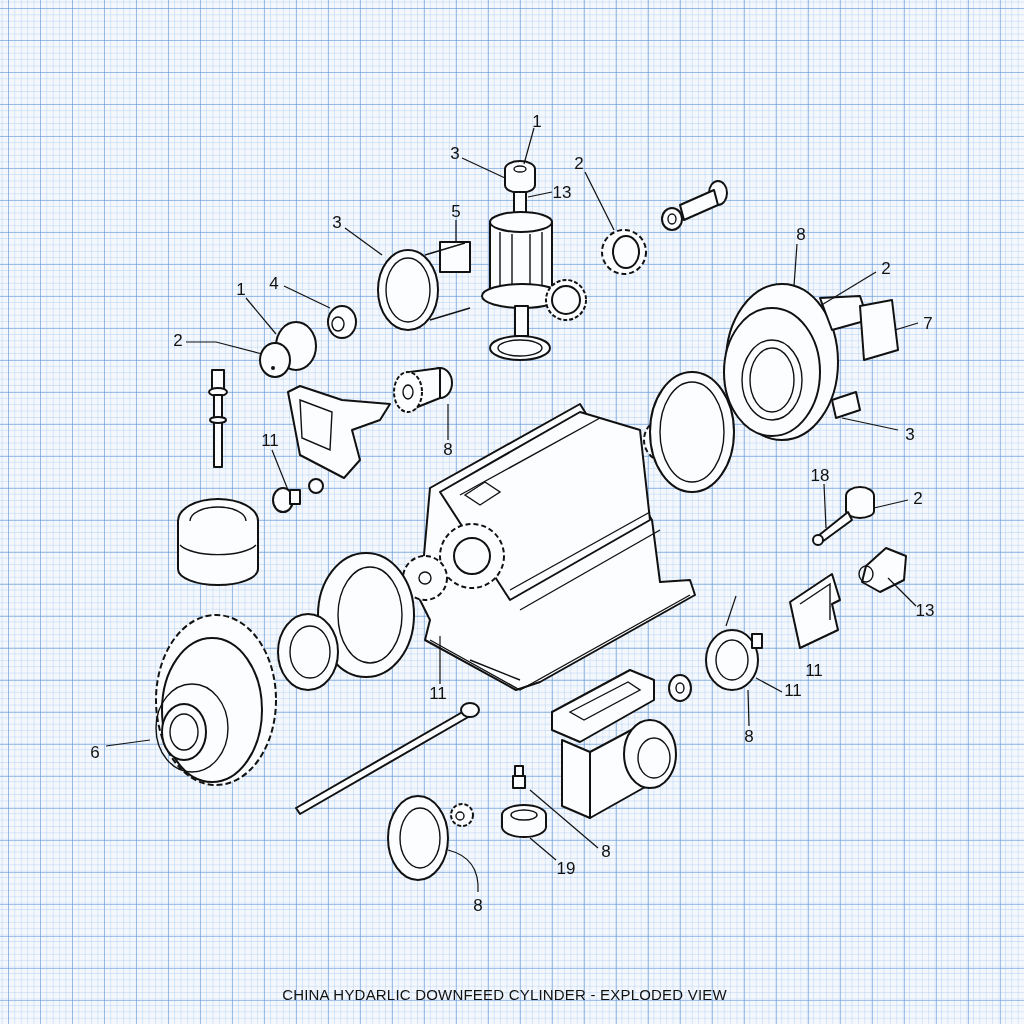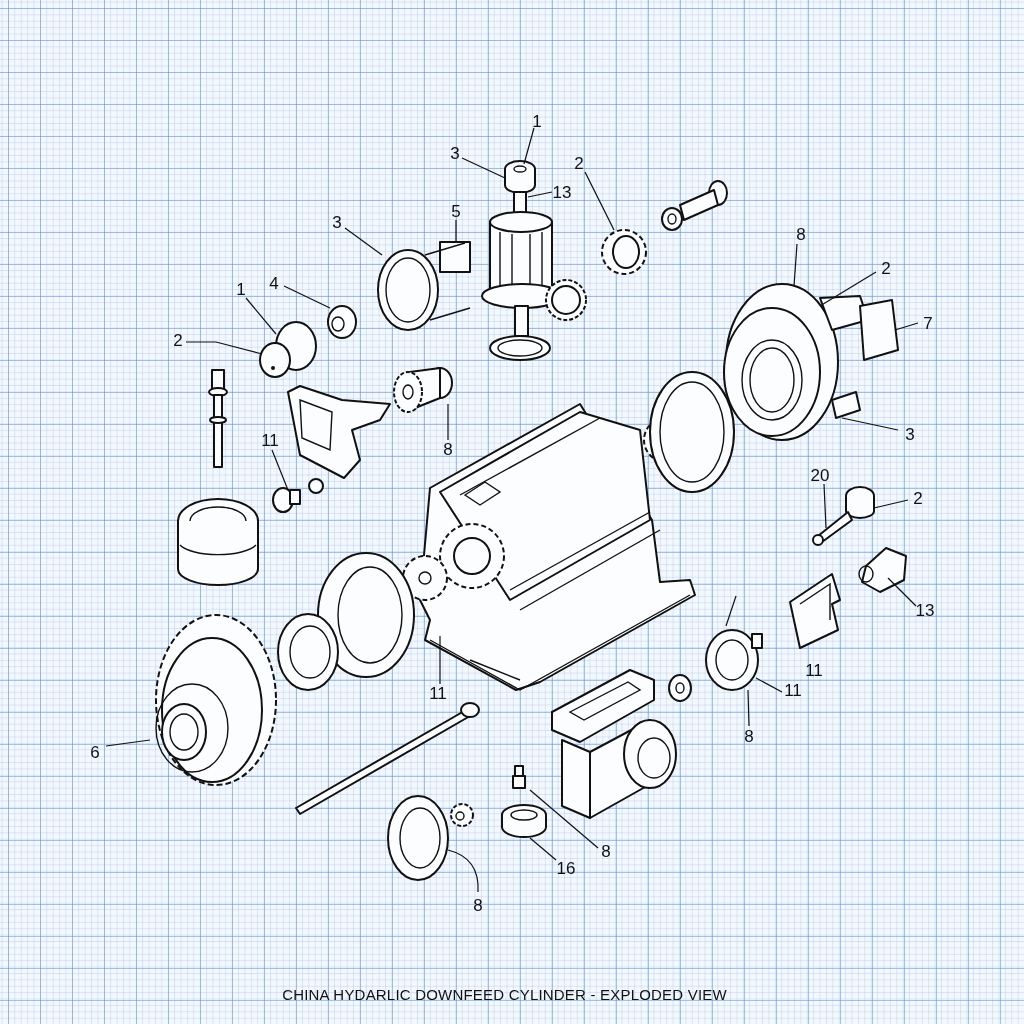--- a/index.html
+++ b/index.html
@@ -239,25 +239,25 @@
 <div class="callout" style="left:337px;top:222px">3</div>
 <div class="callout" style="left:274px;top:283px">4</div>
 <div class="callout" style="left:241px;top:289px">1</div>
 <div class="callout" style="left:178px;top:340px">2</div>
 <div class="callout" style="left:448px;top:449px">8</div>
 <div class="callout" style="left:270px;top:440px">11</div>
 <div class="callout" style="left:801px;top:234px">8</div>
 <div class="callout" style="left:886px;top:268px">2</div>
 <div class="callout" style="left:928px;top:323px">7</div>
 <div class="callout" style="left:910px;top:434px">3</div>
-<div class="callout" style="left:820px;top:475px">20</div>
+<div class="callout" style="left:820px;top:475px">18</div>
 <div class="callout" style="left:918px;top:498px">2</div>
 <div class="callout" style="left:925px;top:610px">13</div>
 <div class="callout" style="left:814px;top:670px">11</div>
 <div class="callout" style="left:793px;top:690px">11</div>
 <div class="callout" style="left:749px;top:736px">8</div>
 <div class="callout" style="left:438px;top:693px">11</div>
 <div class="callout" style="left:95px;top:752px">6</div>
 <div class="callout" style="left:606px;top:851px">8</div>
-<div class="callout" style="left:566px;top:868px">16</div>
+<div class="callout" style="left:566px;top:868px">19</div>
 <div class="callout" style="left:478px;top:905px">8</div>
 
 <div class="caption">CHINA HYDARLIC DOWNFEED CYLINDER - EXPLODED VIEW</div>
 
 </body></html>

